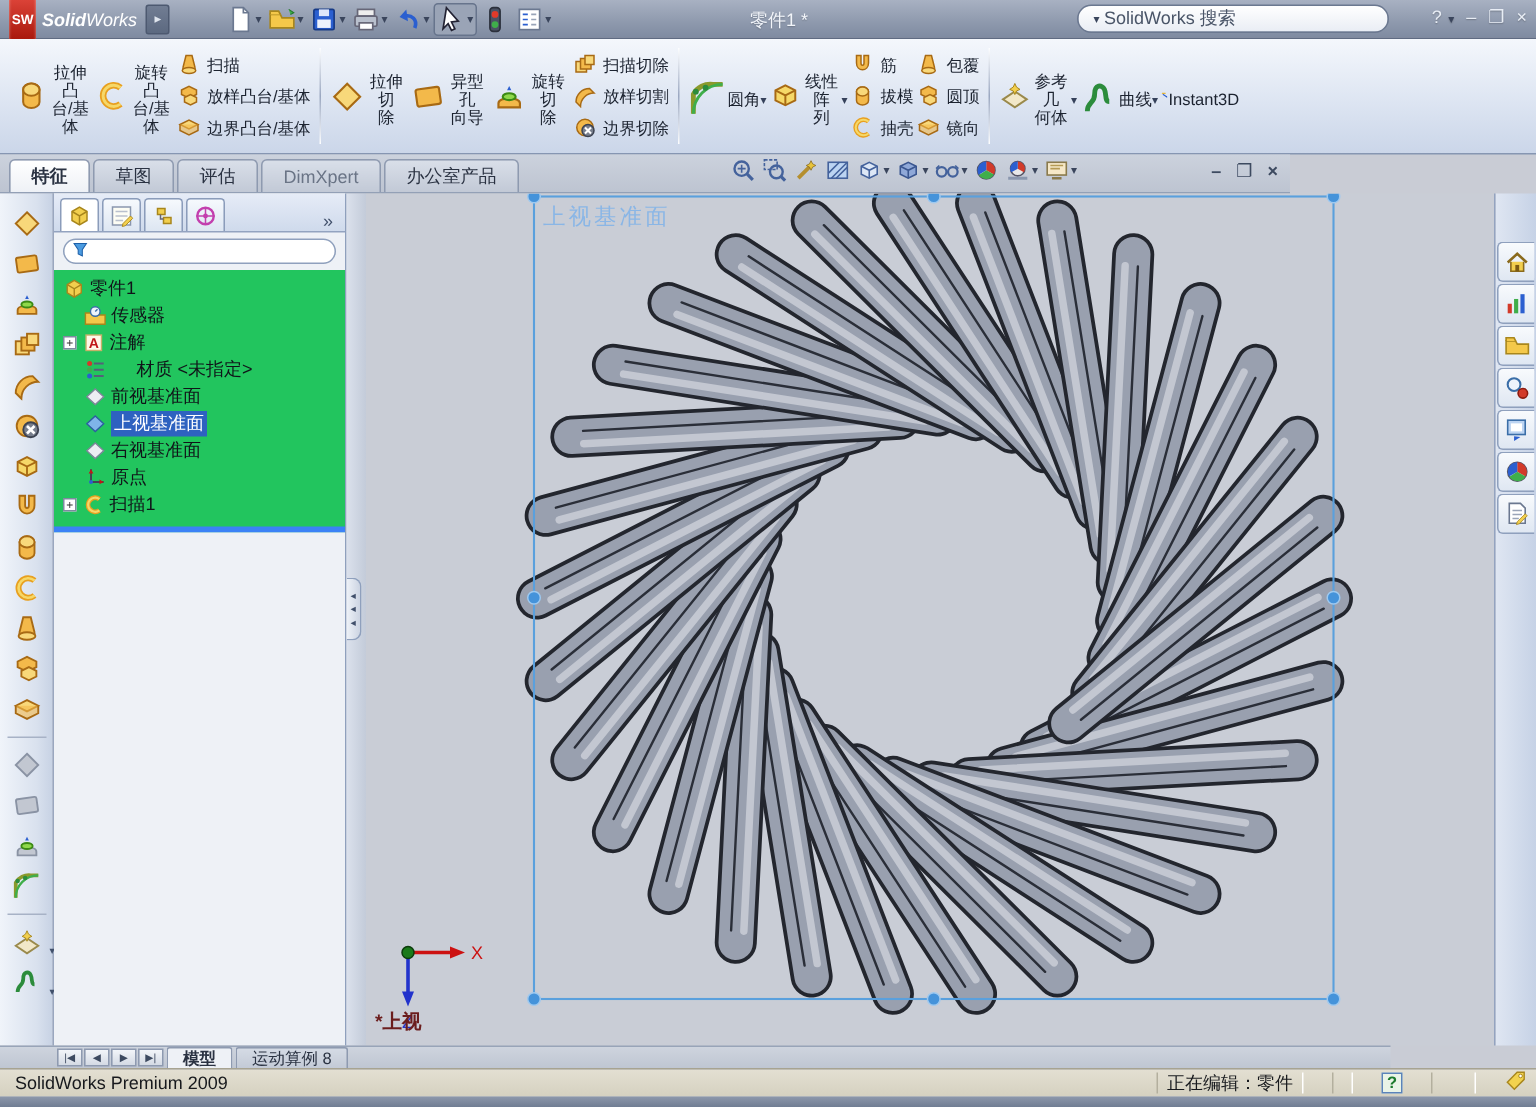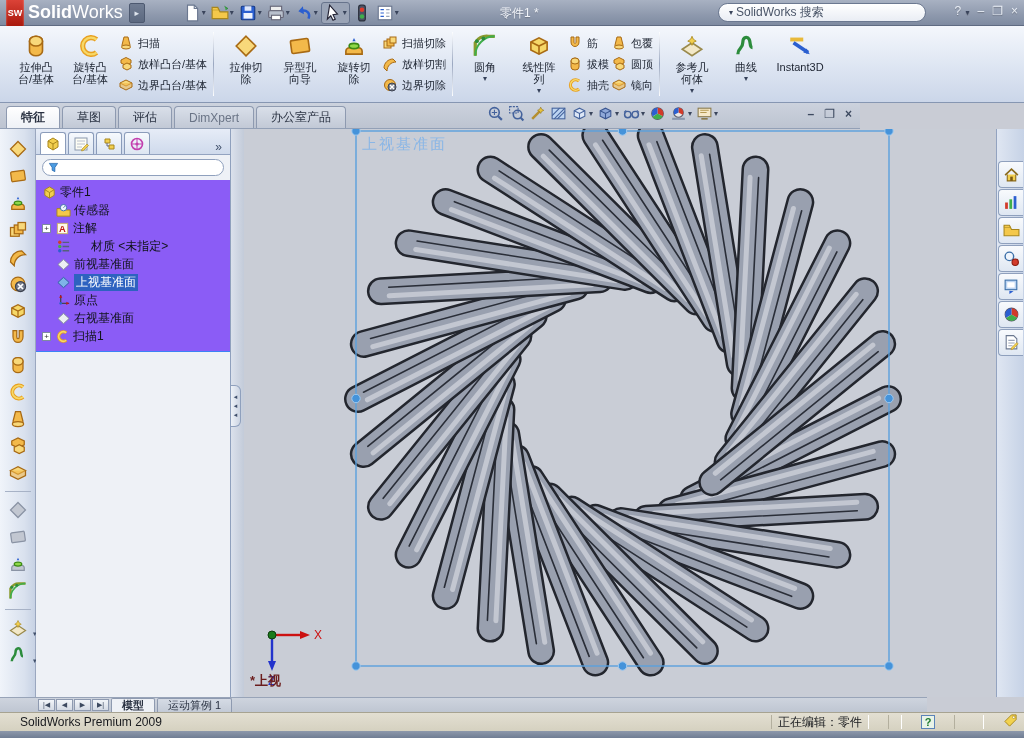--- a/index.html
+++ b/index.html
@@ -4,38 +4,38 @@
 <style>
   html,body{margin:0;padding:0;background:#5a6578;}
   *{box-sizing:border-box;font-family:"Liberation Sans","DejaVu Sans",sans-serif;}
   #app{position:relative;width:1024px;height:738px;overflow:hidden;background:#c9ccd5;}
   .abs{position:absolute;}
 
   
   #titlebar{left:0;top:0;width:1024px;height:26px;background:linear-gradient(#a8b1c2,#8e99ad 60%,#7f8ba1);display:flex;align-items:center;border-bottom:1px solid #5f6b82;}
   #logo{display:flex;align-items:center;gap:4px;padding:0 6px;}
   #logo-badge{width:18px;height:32px;border-radius:3px;background:linear-gradient(#e1473c,#a31408);color:#fff;font-size:9px;font-weight:bold;display:flex;align-items:center;justify-content:center;box-shadow:inset 0 0 2px #fff8;}
-  #brand{color:#fff;font-size:18px;}#brand b{font-weight:bold;}
+  #brand{color:#fff;font-size:12px;font-style:italic;}#brand b{font-weight:bold;}
   #menu-arrow{width:16px;height:20px;background:linear-gradient(#717d93,#5c6980);border:1px solid #4d5970;color:#dfe5ee;font-size:9px;display:flex;align-items:center;justify-content:center;border-radius:2px;margin-left:2px;}
   #tb-icons{display:flex;align-items:center;margin-left:30px;gap:1px;}
   .tbi{display:flex;align-items:center;padding:1px 2px;border-radius:2px;}
   .tbi svg{width:18px;height:18px;}
   .dd{color:#3a455c;font-size:8px;margin-left:1px;}
   .tbi.boxed{border:1px solid #67748c;background:#9aa4b6;border-radius:3px;}
   #win-title{position:absolute;left:500px;top:5px;color:#f2f5fa;font-size:12px;text-shadow:0 1px 1px #0003;}
   #search-pill{position:absolute;left:718px;top:3px;width:208px;height:19px;background:linear-gradient(#fff,#e9edf4);border:1px solid #6b7890;border-radius:10px;display:flex;align-items:center;padding:0 6px;gap:3px;}
   #search-text{color:#4a5568;font-size:12px;}
   #tb-right{position:absolute;right:6px;top:4px;display:flex;align-items:center;gap:8px;color:#e8edf5;font-size:12px;}
   #tb-right .wbtn{cursor:default;text-shadow:0 1px 1px #0004;}
 
   
   #ribbon{left:0;top:26px;width:1024px;height:77px;background:linear-gradient(#f4f7fc,#dde5f2 55%,#cbd6e9);border-bottom:1px solid #8696b2;display:flex;align-items:stretch;padding:2px 4px 2px 6px;}
   .rgroup{display:flex;align-items:center;gap:2px;padding:0 4px;}
   .rsep{width:1px;background:linear-gradient(#fdfeff,#9aa7c0,#fdfeff);margin:4px 2px;}
-  .bigbtn{width:52px;display:flex;flex-direction:column;align-items:center;justify-content:flex-start;padding-top:4px;height:70px;}
+  .bigbtn{width:52px;display:flex;flex-direction:row;align-items:center;justify-content:flex-start;padding-top:4px;height:70px;}
   .bigbtn .ic{width:26px;height:26px;}
   .bigbtn .lbl{font-size:11px;color:#1c2330;text-align:center;line-height:12px;margin-top:2px;}
   .bigbtn .dar{font-size:8px;color:#35415a;margin-top:1px;}
   .stack{display:flex;flex-direction:column;justify-content:center;gap:3px;}
   .stkbtn{display:flex;align-items:center;gap:4px;height:18px;}
   .stkbtn .ic{width:16px;height:16px;}
   .stkbtn .lbl{font-size:11px;color:#1c2330;white-space:nowrap;}
   #watermark{position:absolute;right:10px;top:30px;font-size:58px;font-style:italic;font-weight:bold;color:#d6dbe6;font-family:"Liberation Serif","DejaVu Serif",serif;letter-spacing:-6px;}
 
   
@@ -59,21 +59,21 @@
   
   #panel{left:36px;top:129px;width:195px;height:568px;background:#eef1f6;border-right:1px solid #8fa0bd;}
   #ptabs{height:26px;background:linear-gradient(#e6ecf7,#cfdaec);display:flex;align-items:flex-end;padding:2px 4px 0 4px;gap:2px;border-bottom:1px solid #93a3c0;}
   .ptab{width:26px;height:22px;border:1px solid #8b9cba;border-bottom:none;border-radius:3px 3px 0 0;background:linear-gradient(#f6f9fd,#dde6f2);display:flex;align-items:center;justify-content:center;}
   .ptab.active{background:#fff;}
   .ptab svg{width:16px;height:16px;}
   #ptab-ovf{margin-left:auto;color:#41506b;font-size:12px;padding-right:4px;}
   #filter-row{padding:4px 6px;}
   #filter-box{height:17px;background:#fff;border:1px solid #8fa0bd;border-radius:9px;display:flex;align-items:center;padding:0 5px;gap:4px;}
   #filter-box svg{width:11px;height:11px;}
-  #tree{background:#8b5cf6;border-bottom:1px solid #3b82f6;padding:3px 0 6px 0;}
+  #tree{background:#22c55e;border-bottom:4px solid #3b82f6;padding:3px 0 6px 0;}
   .titem{display:flex;align-items:center;height:18px;font-size:12px;color:#101419;gap:3px;}
   .titem .exp{width:9px;height:9px;border:1px solid #7e8aa0;background:#fff;font-size:8px;line-height:7px;text-align:center;color:#333;margin-right:1px;flex:none;}
   .titem .ic{width:15px;height:15px;flex:none;}
   .titem .ic svg{width:15px;height:15px;}
   .titem .tlbl{white-space:nowrap;}
   .titem .tlbl.sel{background:#2e62c0;color:#fff;padding:0 2px;}
   #panel-empty{height:320px;background:#eef1f6;}
 
   
   #splitter{left:231px;top:129px;width:13px;height:568px;background:linear-gradient(90deg,#dbe1ec,#c3cbd9);}
@@ -92,21 +92,21 @@
 
   
   #bottomtabs{left:0;top:697px;width:927px;height:15px;background:linear-gradient(#ced4de,#bfc6d2);border-top:1px solid #98a4b8;display:flex;align-items:center;}
   #vcr{display:flex;margin-left:38px;gap:1px;}
   .vcrb{width:17px;height:12px;background:linear-gradient(#f2f5f9,#d4dae4);border:1px solid #8e9ab0;font-size:7px;color:#3d4a60;display:flex;align-items:center;justify-content:center;}
   .btab{height:14px;padding:0 10px;font-size:11px;display:flex;align-items:center;border:1px solid #8e9ab0;border-bottom:none;background:linear-gradient(#d5dbe5,#c3cad6);color:#2a3242;margin-left:2px;border-radius:2px 2px 0 0;}
   .btab.active{background:#eef1f6;font-weight:bold;}
 
   
   #statusbar{left:0;top:712px;width:1024px;height:19px;background:linear-gradient(#e3dfd2,#d5d1c0);border-top:1px solid #a7a391;display:flex;align-items:center;font-size:12px;color:#17191d;}
-  #status-left{padding-left:20px;}
+  #status-left{padding-left:10px;}
   #status-right{margin-left:auto;display:flex;align-items:center;gap:19px;padding-right:6px;height:100%;}
   .scell{border-left:1px solid #b3af9e;border-right:1px solid #fff;height:80%;display:flex;align-items:center;padding:0 6px;}
   #help-badge{width:14px;height:14px;background:#e9f3e7;border:1px solid #5b83b9;color:#1c7a2d;font-weight:bold;font-size:11px;display:flex;align-items:center;justify-content:center;}
   #bottomedge{left:0;top:731px;width:1024px;height:7px;background:linear-gradient(#8d98ab,#707d93);}
 </style>
 </head>
 <body>
 
 <div id="app">
 
@@ -659,31 +659,31 @@
           <span class="tlbl">前视基准面</span>
         </div>
         <div class="titem" style="padding-left: 20px;">
           <span class="ic"><svg viewBox="0 0 16 16">
               <path d="M8 2.5L14 8 8 13.5 2 8z" fill="#7fb4e8" stroke="#2c5f9e"></path>
             </svg></span>
           <span class="tlbl sel">上视基准面</span>
         </div>
         <div class="titem" style="padding-left: 20px;">
           <span class="ic"><svg viewBox="0 0 16 16">
+              <path d="M8 2.5L14 8 8 13.5 2 8z" fill="#eceef3" stroke="#7d8699"></path>
+            </svg></span>
+          <span class="tlbl">右视基准面</span>
+        </div>
+        <div class="titem" style="padding-left: 20px;">
+          <span class="ic"><svg viewBox="0 0 16 16">
               <path d="M5 2v9h9" fill="none" stroke="#445" stroke-width="1.4"></path>
               <path d="M5 2l-1.7 3h3.4zM14 11l-3-1.7v3.4z" fill="#c01818"></path>
               <circle cx="5" cy="11" r="1.4" fill="#2b5fd0"></circle>
             </svg></span>
           <span class="tlbl">原点</span>
-        </div>
-        <div class="titem" style="padding-left: 20px;">
-          <span class="ic"><svg viewBox="0 0 16 16">
-              <path d="M8 2.5L14 8 8 13.5 2 8z" fill="#eceef3" stroke="#7d8699"></path>
-            </svg></span>
-          <span class="tlbl">右视基准面</span>
         </div>
         <div class="titem" style="padding-left: 6px;">
           <span class="exp">+</span>
           <span class="ic"><svg viewBox="0 0 16 16">
               <path d="M12 4a5 5 0 1 0 0 8" fill="none" stroke="#e8a020" stroke-width="3.4"></path>
               <path d="M12 4a5 5 0 1 0 0 8" fill="none" stroke="#f6d868" stroke-width="1.6"></path>
             </svg></span>
           <span class="tlbl">扫描1</span>
         </div>
       </div>
@@ -895,21 +895,21 @@
 
   <div id="bottomtabs" class="abs">
     <div id="vcr">
         <div class="vcrb">|◀</div>
         <div class="vcrb">◀</div>
         <div class="vcrb">▶</div>
         <div class="vcrb">▶|</div>
       </div>
     <div id="btabs" style="display:flex;">
         <div class="btab active">模型</div>
-        <div class="btab">运动算例 1</div>
+        <div class="btab">运动算例 8</div>
       </div>
   </div>
 
   <div id="statusbar" class="abs">
     <span id="status-left">SolidWorks Premium 2009</span>
     <div id="status-right">
       <div class="scell">
           <span>正在编辑：零件</span>
         </div>
       <div class="scell" style="width:10px;"></div>

